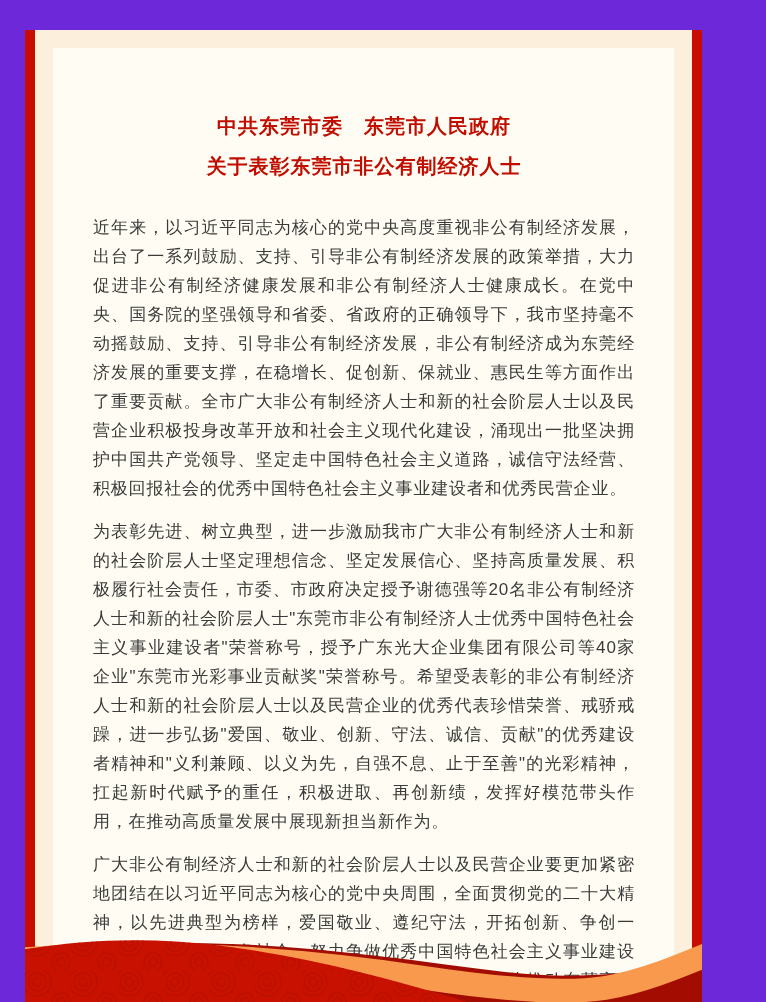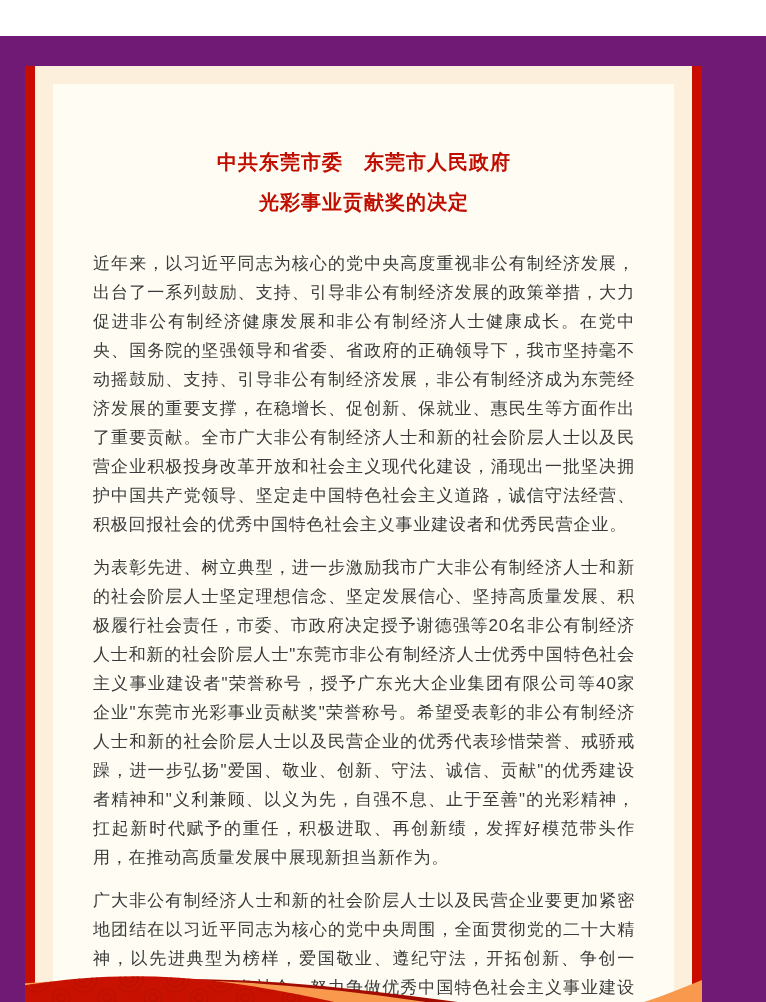--- a/index.html
+++ b/index.html
@@ -1,20 +1,20 @@
 <!DOCTYPE html>
 <html><head>
 <meta charset="utf-8">
 <style>
   html,body{margin:0;padding:0;background:#ffffff;}
   body{
     width:766px;height:1002px;position:relative;overflow:hidden;
     font-family:"Liberation Sans","DejaVu Sans",sans-serif;
   }
-  .page{position:absolute;inset:0;background:#701a75;margin-top:36px;}
+  .page{position:absolute;inset:0;background:#6d28d9;}
   .card{
     position:absolute;left:25px;top:30px;width:677px;height:972px;
     background:#fcefdc;overflow:hidden;
   }
   .strip{position:absolute;top:0;bottom:0;width:10px;background:#c90c00;}
   .strip.left{left:0;}
   .strip.right{right:0;}
   .panel{
     position:absolute;left:28px;right:28px;top:18px;bottom:0;
     background:#fffdf3;
@@ -42,21 +42,21 @@
 
 <div class="page">
   <div class="card">
     <div class="strip left"></div>
     <div class="strip right"></div>
 
     <div class="panel">
       <div class="content">
         <div class="title-block">
           <h1 class="title-line">中共东莞市委　东莞市人民政府</h1>
-          <h1 class="title-line">光彩事业贡献奖的决定</h1>
+          <h1 class="title-line">关于表彰东莞市非公有制经济人士</h1>
         </div>
         <div class="body-text">
           <p>近年来，以习近平同志为核心的党中央高度重视非公有制经济发展，出台了一系列鼓励、支持、引导非公有制经济发展的政策举措，大力促进非公有制经济健康发展和非公有制经济人士健康成长。在党中央、国务院的坚强领导和省委、省政府的正确领导下，我市坚持毫不动摇鼓励、支持、引导非公有制经济发展，非公有制经济成为东莞经济发展的重要支撑，在稳增长、促创新、保就业、惠民生等方面作出了重要贡献。全市广大非公有制经济人士和新的社会阶层人士以及民营企业积极投身改革开放和社会主义现代化建设，涌现出一批坚决拥护中国共产党领导、坚定走中国特色社会主义道路，诚信守法经营、积极回报社会的优秀中国特色社会主义事业建设者和优秀民营企业。</p>
           <p>为表彰先进、树立典型，进一步激励我市广大非公有制经济人士和新的社会阶层人士坚定理想信念、坚定发展信心、坚持高质量发展、积极履行社会责任，市委、市政府决定授予谢德强等20名非公有制经济人士和新的社会阶层人士"东莞市非公有制经济人士优秀中国特色社会主义事业建设者"荣誉称号，授予广东光大企业集团有限公司等40家企业"东莞市光彩事业贡献奖"荣誉称号。希望受表彰的非公有制经济人士和新的社会阶层人士以及民营企业的优秀代表珍惜荣誉、戒骄戒躁，进一步弘扬"爱国、敬业、创新、守法、诚信、贡献"的优秀建设者精神和"义利兼顾、以义为先，自强不息、止于至善"的光彩精神，扛起新时代赋予的重任，积极进取、再创新绩，发挥好模范带头作用，在推动高质量发展中展现新担当新作为。</p>
           <p>广大非公有制经济人士和新的社会阶层人士以及民营企业要更加紧密地团结在以习近平同志为核心的党中央周围，全面贯彻党的二十大精神，以先进典型为榜样，爱国敬业、遵纪守法，开拓创新、争创一流，勇于担当、服务社会，努力争做优秀中国特色社会主义事业建设者，不断促进我市经济高质量发展和社会和谐稳定，为推动东莞高质量发展再上新台阶作出新的更大贡献！</p>
         </div>
       </div>
     </div>
 
     <svg class="wave" viewBox="0 0 677 72" preserveAspectRatio="none">

